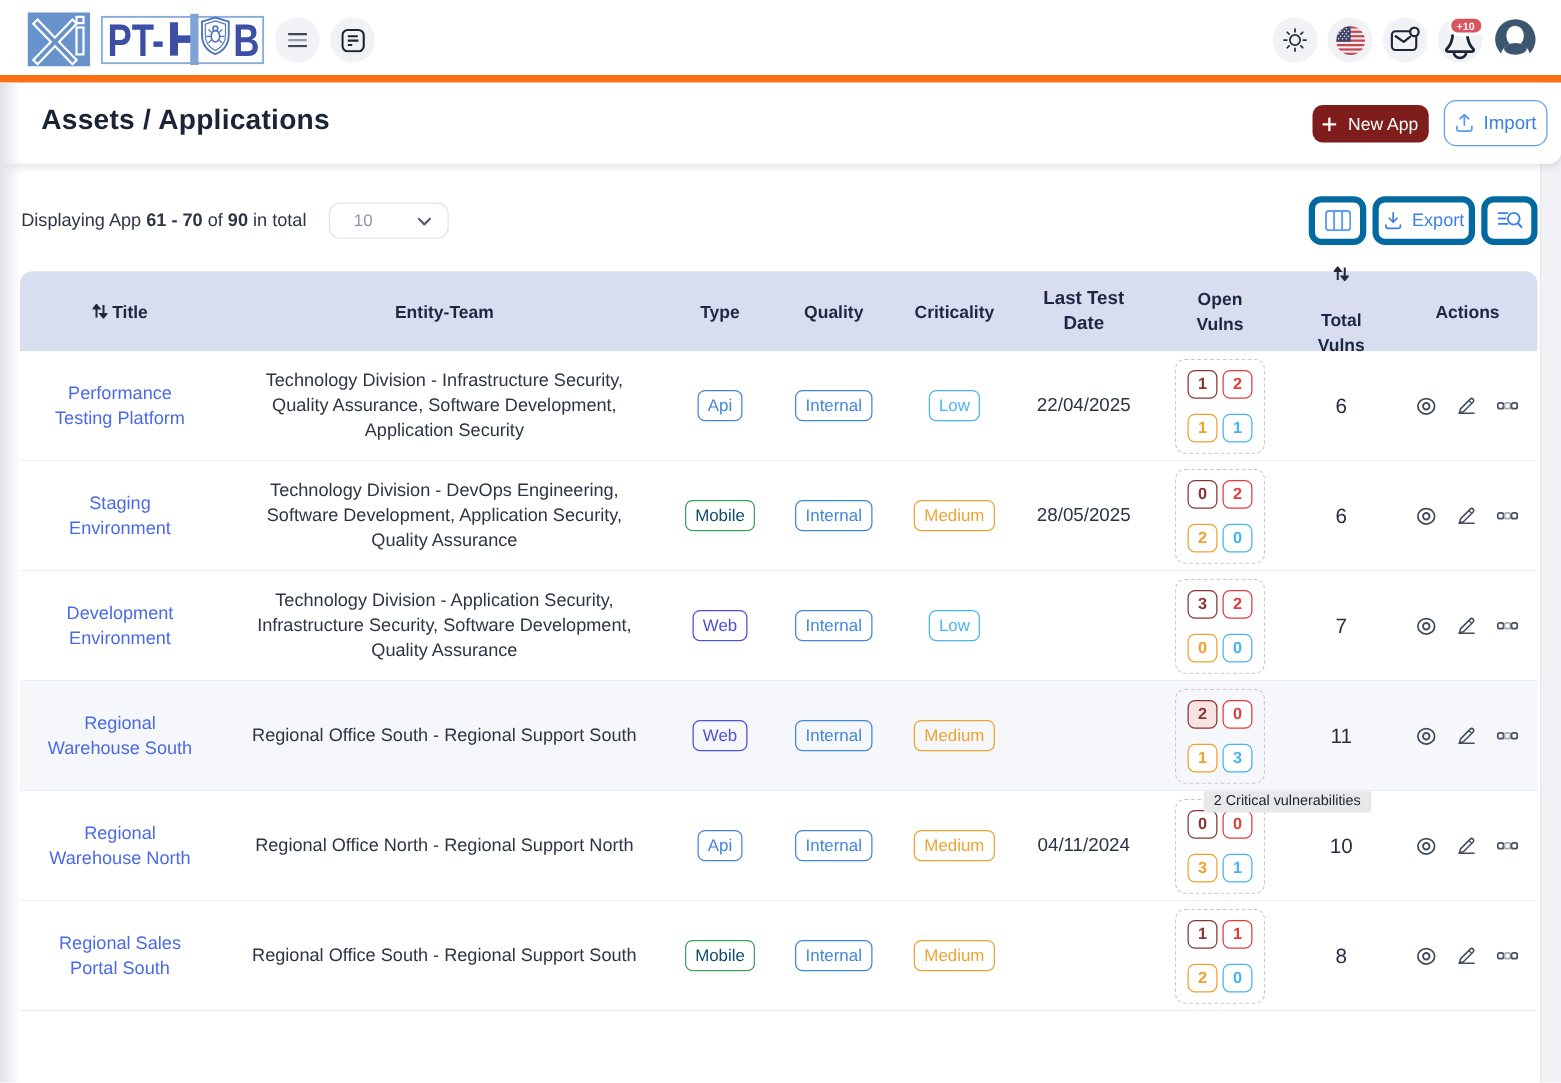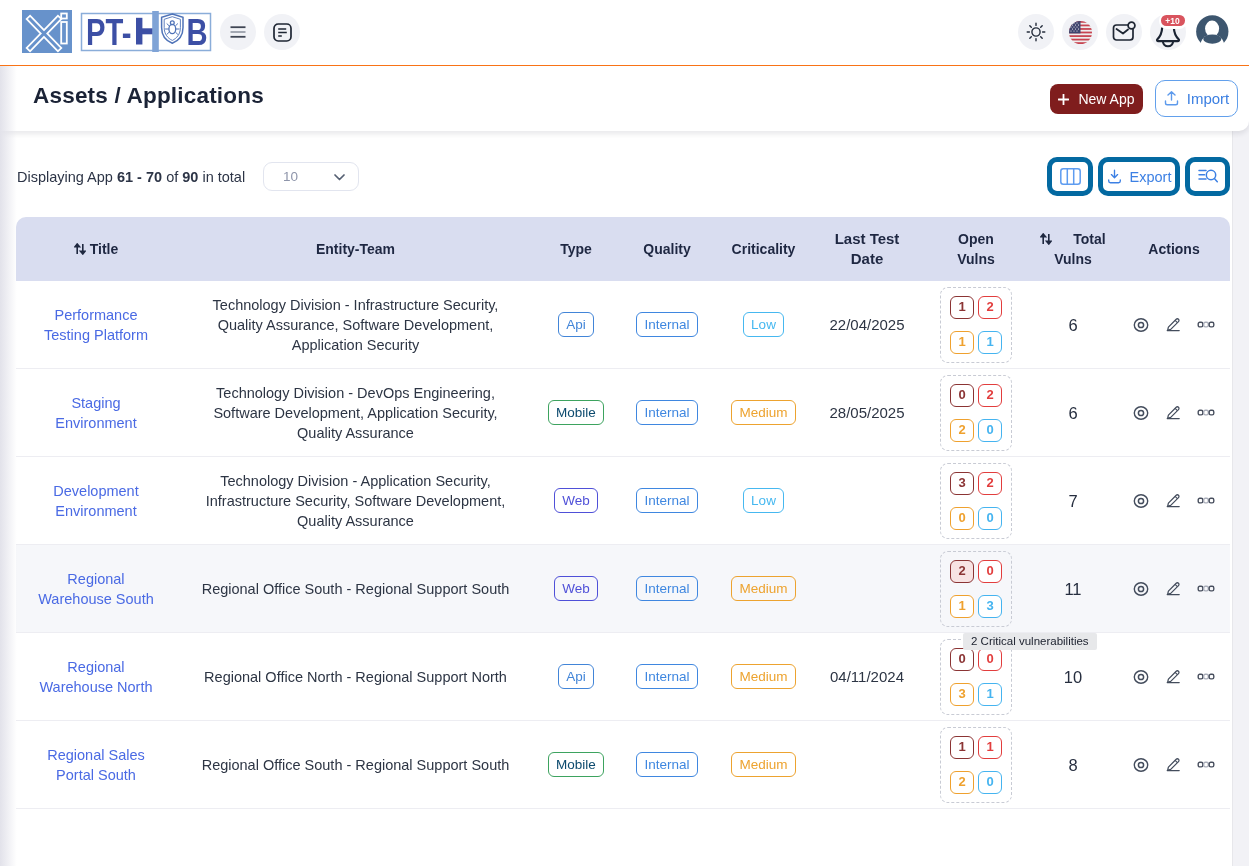--- a/index.html
+++ b/index.html
@@ -2,21 +2,21 @@
 <html><head>
 <meta charset="utf-8">
 <style>
 * { margin:0; padding:0; box-sizing:border-box; }
 html,body { width:1249px; height:866px; overflow:hidden; background:#fff;
   font-family:"Liberation Sans", sans-serif; }
 .abs { position:absolute; }
 
 
 .navbar { position:absolute; left:0; top:0; width:1249px; height:66px; background:#fff;
-  border-bottom:1px solid #f97316; z-index:30; }
+  border-bottom:6px solid #f97316; z-index:30; }
 .circle-btn { position:absolute; width:36px; height:36px; border-radius:50%;
   background:#f1f2f6; top:14px; display:flex; align-items:center; justify-content:center; }
 
 
 .titleband { position:absolute; left:0; top:66px; width:1249px; height:65px; background:#fff;
   box-shadow:0 3px 5px rgba(40,40,60,0.10); z-index:20; border-radius:0 0 10px 0; }
 .titleband h1 { position:absolute; left:11px; top:17px; font-size:22.5px; font-weight:bold;
   color:#1b2336; letter-spacing:0.2px;margin-left:22px; }
 .btn-new { position:absolute; left:1050px; top:18px; width:93px; height:30px;
   background:#7f1d1d; border-radius:8px; color:#fff; font-size:14px;
@@ -251,21 +251,21 @@
         </svg>
         <span>Title</span>
       </div>
     <div class="c c2">Entity-Team</div>
     <div class="c c3">Type</div>
     <div class="c c4">Quality</div>
     <div class="c c5">Criticality</div>
     <div class="c c6">Last Test<br>Date</div>
     <div class="c c7">Open<br>Vulns</div>
     <div class="c c8">
-        <div style="display:flex; align-items:center; gap:21px;">
+        <div style="display:flex; align-items:center; gap:21px;flex-direction:column;">
           <svg width="12" height="12" viewBox="0 0 12 12">
             <path d="M3.2 11 V2 M3.2 1 L0.9 3.8 H5.5 Z" stroke="#1f2840" stroke-width="1.6" fill="#1f2840"></path>
             <path d="M8.8 1 V10 M8.8 11 L6.5 8.2 H11.1 Z" stroke="#1f2840" stroke-width="1.6" fill="#1f2840"></path>
           </svg>
           <span>Total</span>
         </div>
         <div>Vulns</div>
       </div>
     <div class="c c9" style="justify-content:center;">Actions</div>
   </div>

